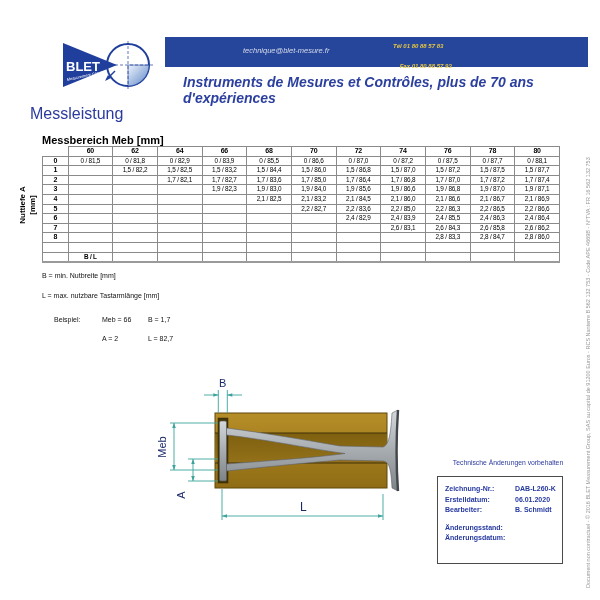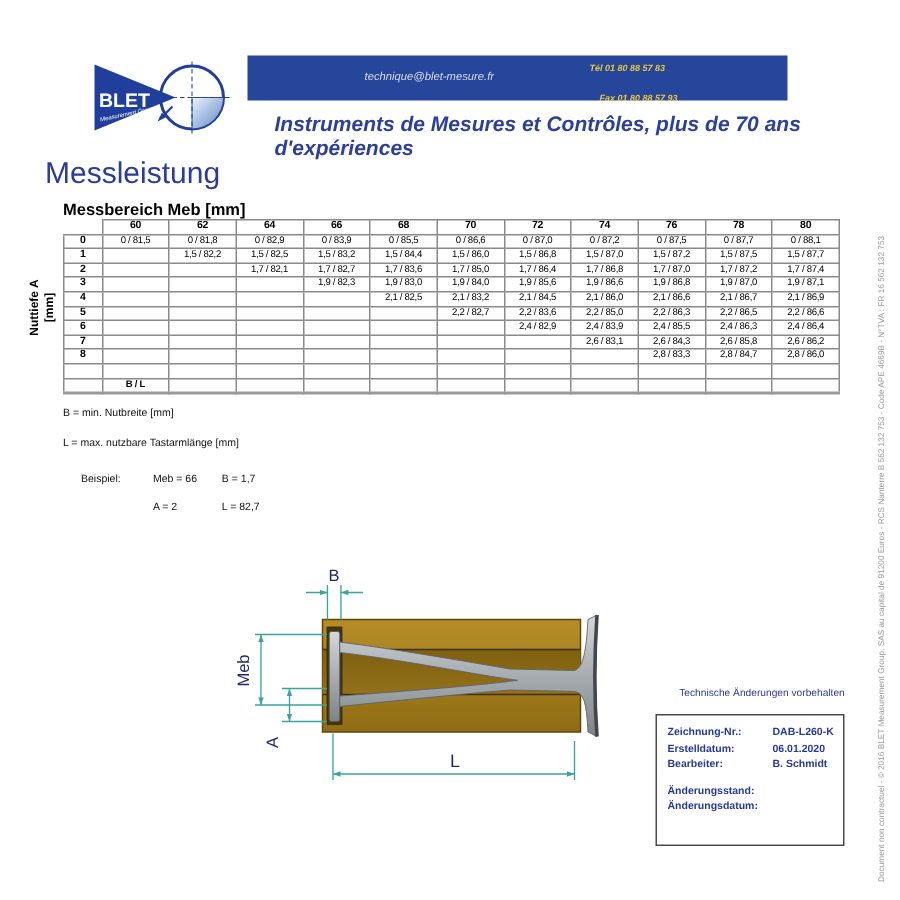--- a/index.html
+++ b/index.html
@@ -1,28 +1,28 @@
 <!DOCTYPE html>
 <html><head>
 <meta charset="utf-8">
 <style>
   html,body{margin:0;padding:0;background:#fff;}
   body{width:600px;height:600px;position:relative;overflow:hidden;
        font-family:"Liberation Sans","DejaVu Sans",sans-serif;color:#111;}
   .abs{position:absolute;}
 
   
-  .banner{left:165px;top:37px;width:360px;height:30px;background:#26469c;}
+  .banner{left:165px;top:37px;width:423px;height:30px;background:#26469c;}
   .banner-email{position:absolute;left:78px;top:9px;font-style:italic;font-size:7.5px;color:#d6dbe9;}
   .banner-tels{position:absolute;left:228px;top:4px;font-style:italic;font-weight:bold;
                font-size:6px;color:#e9c83f;line-height:10px;white-space:pre;}
   .tagline{left:183px;top:74px;font-style:italic;font-weight:bold;font-size:14px;color:#2b3f9e;}
 
   
-  .page-title{left:30px;top:105px;font-size:20px;font-weight:500;color:#2a3a9d;}
+  .page-title{left:30px;top:105px;font-size:16px;font-weight:500;color:#2a3a9d;}
 
   
   .tbl-title{left:42px;top:134px;width:518px;text-align:left;font-size:11px;font-weight:bold;color:#000;}
   .tbl-wrap{left:42px;top:146px;}
   table{border-collapse:collapse;table-layout:fixed;width:518px;font-size:6.4px;
         border-bottom:2.5px solid #9a9a9a;}
   td{border:1px solid #8a8a8a;height:8.6px;line-height:8.6px;text-align:center;
      padding:0;white-space:nowrap;overflow:hidden;letter-spacing:-0.2px;color:#000;}
   tr.hdr td{font-weight:bold;font-size:7px;}
   td.rowlabel{width:25px;font-weight:bold;font-size:7px;}

